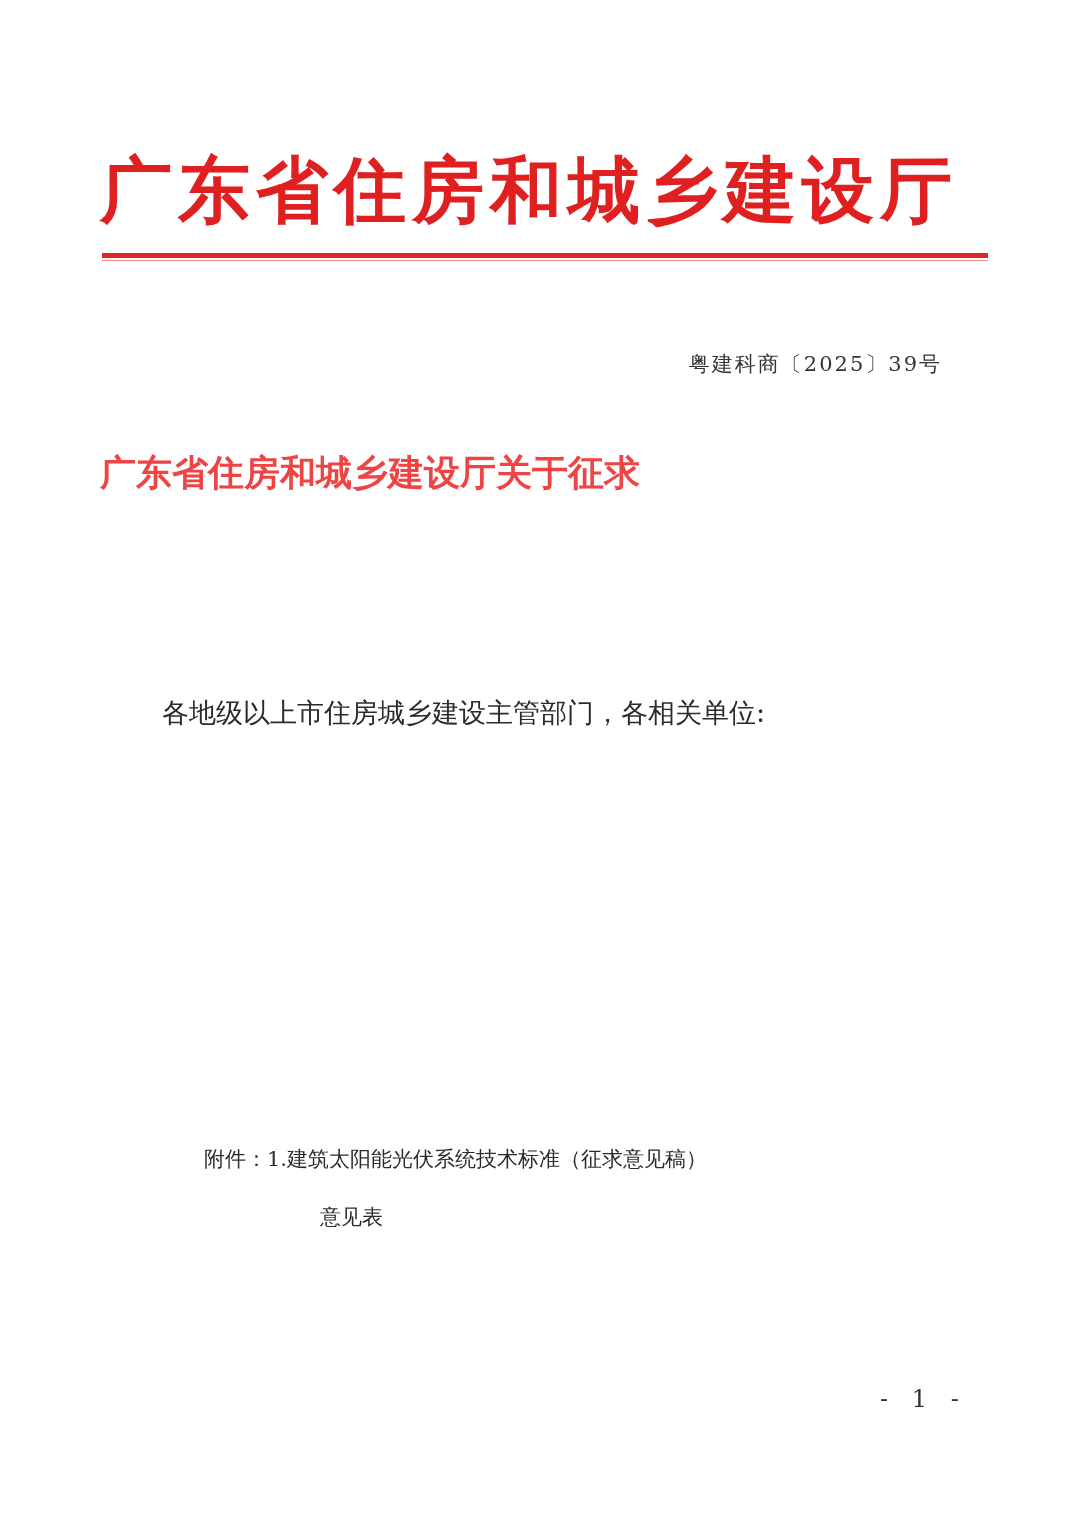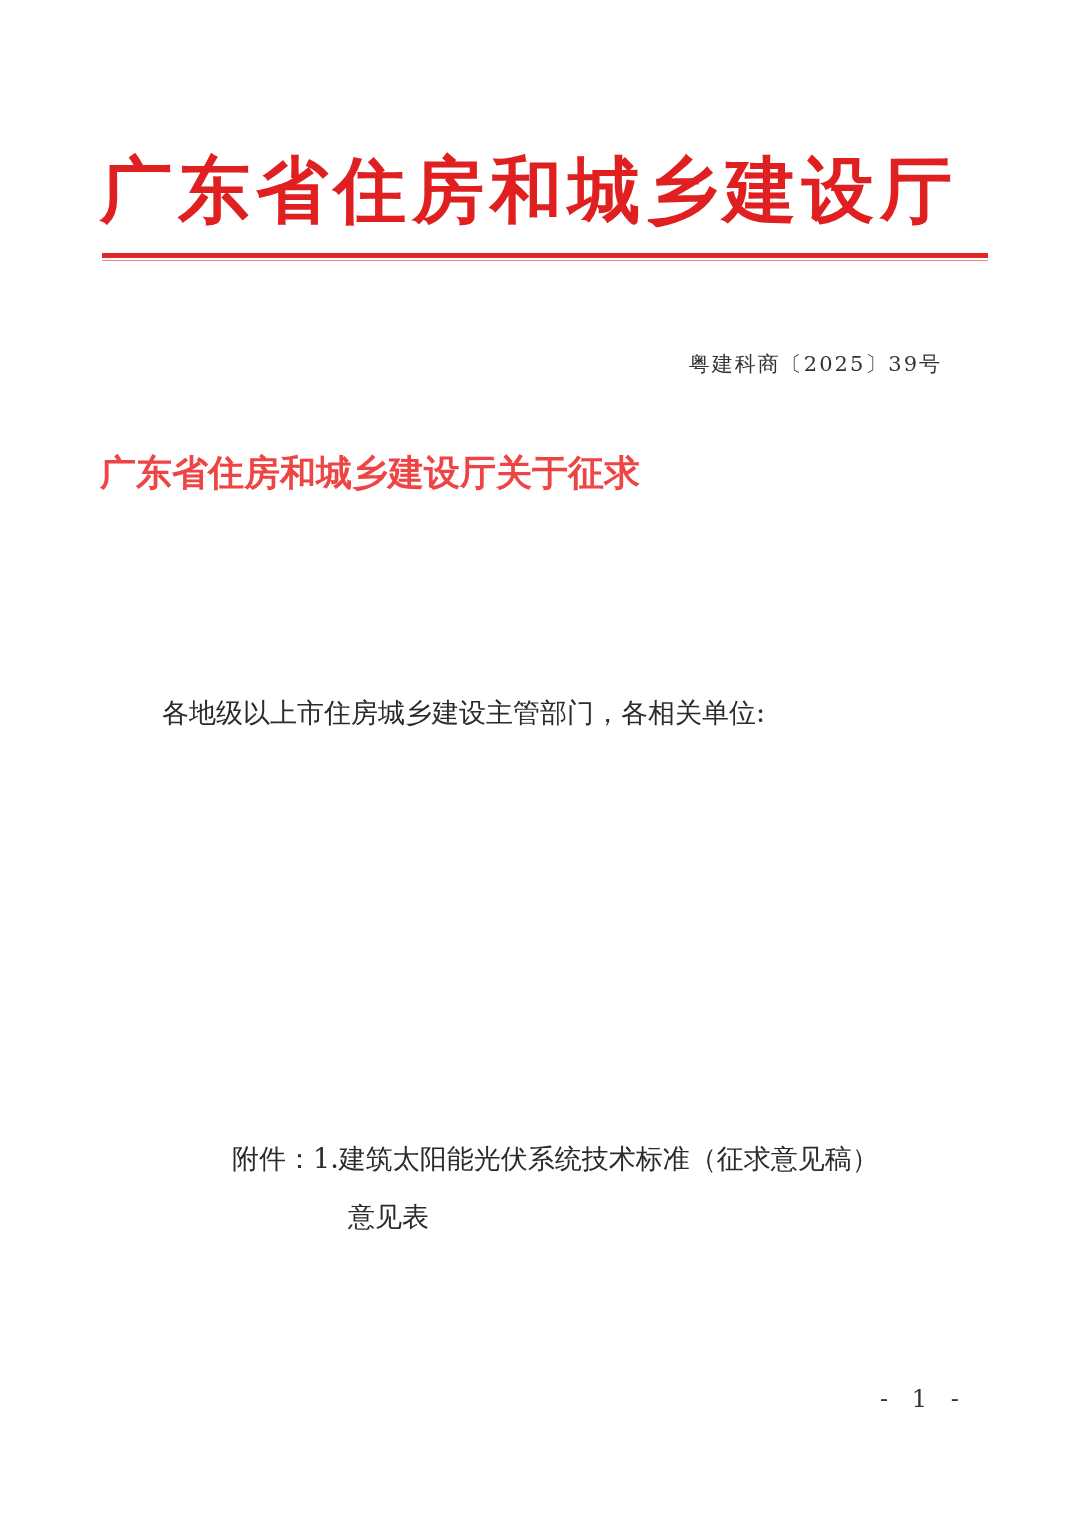--- a/index.html
+++ b/index.html
@@ -10,21 +10,21 @@
               font-family:"DejaVu Serif",serif; }
   .redline { position:absolute; left:102px; top:253px; width:886px; height:5px; background:#e02626; }
   .redline2 { position:absolute; left:102px; top:260px; width:886px; height:1px; background:#f08a8a; }
   .docno { position:absolute; right:138px; top:350px; font-size:21px; letter-spacing:2px; color:#333; }
   .title { position:absolute; left:100px; width:888px; top:445px; text-align:left;
            font-size:36px; font-weight:bold; line-height:56px; color:#ef4444;
            font-family:"DejaVu Sans",sans-serif; }
   .body { position:absolute; left:145px; width:800px; top:684px; font-size:27px; line-height:58px; color:#2b2b2b;margin-left:17px; }
   .body p { margin:0; text-align:justify; }
   .indent { text-indent:60px; }
-  .attach { position:absolute; left:204px; top:1130px; font-size:27px; line-height:58px; color:#2b2b2b;margin-left:28px; }
+  .attach { position:absolute; left:204px; top:1130px; font-size:21px; line-height:58px; color:#2b2b2b; }
   .attach .row { white-space:nowrap; }
   .attach .l2 { padding-left:84px; }
   .attach .l3 { padding-left:116px; }
   .pagenum { position:absolute; left:880px; top:1385px; font-size:24px; color:#333; letter-spacing:8px; }
 </style>
 </head>
 <body>
 
 <div class="masthead">广东省住房和城乡建设厅</div>
 <div class="redline"></div>

